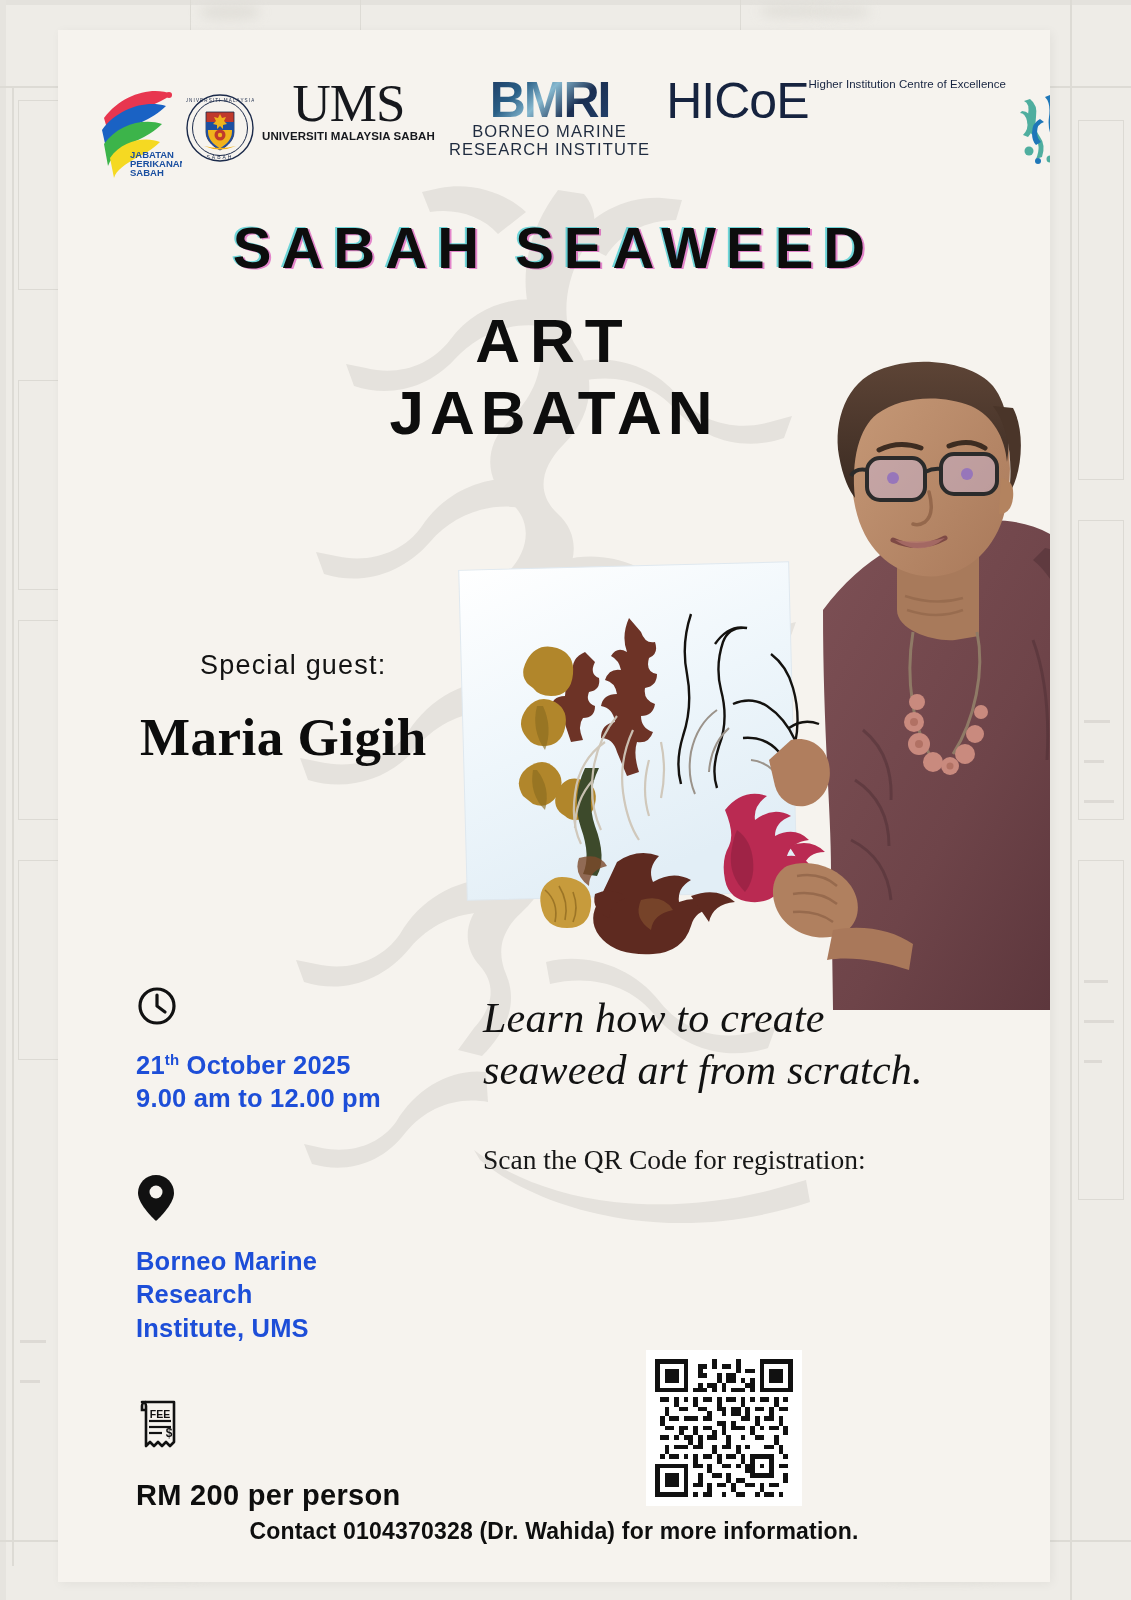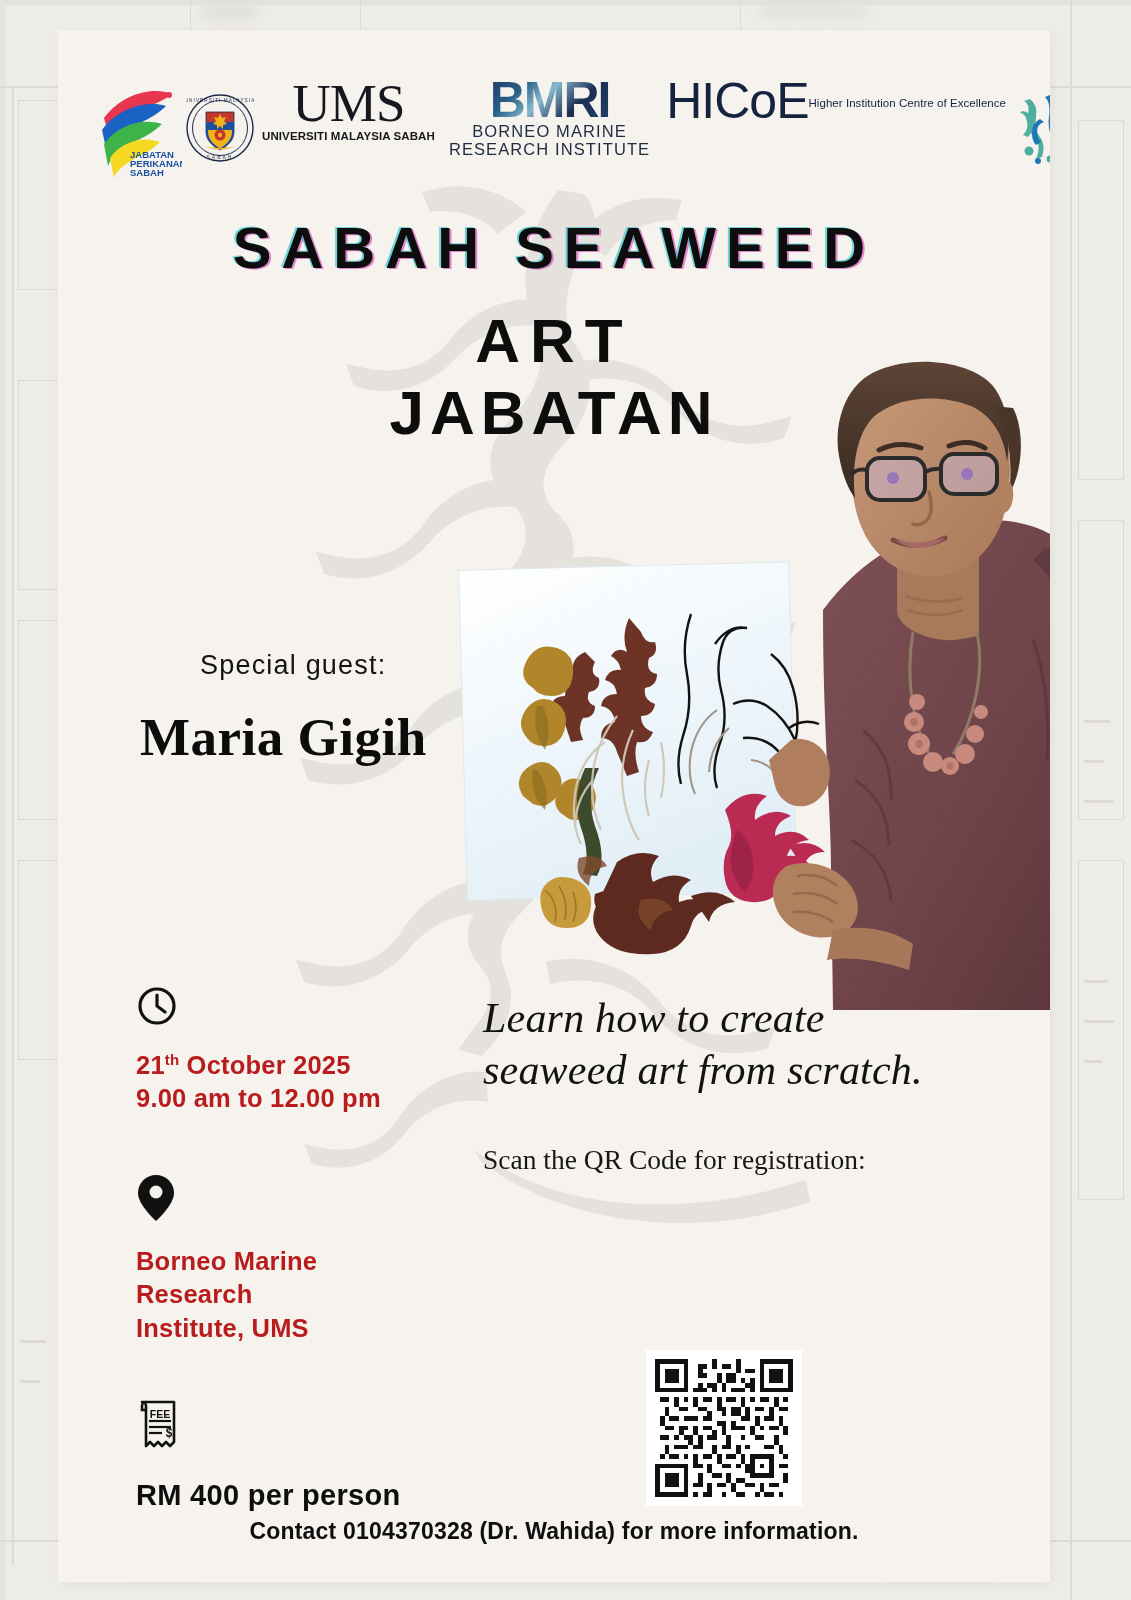--- a/index.html
+++ b/index.html
@@ -82,21 +82,21 @@
     font-size:16.5px; letter-spacing:1.1px; color:#1f2b3f; font-weight:400;
     line-height:1.12; white-space:nowrap;
   }
 
   .hicoe { margin-left:16px; display:flex; flex-direction:row; align-items:flex-start; }
   .hicoe .mark {
     font-size:50px; font-weight:400; letter-spacing:-1px; color:#16233f;
     line-height:.92; font-family:"Liberation Sans", sans-serif;
   }
   .hicoe .sub {
-    font-size:11.5px; color:#16233f; letter-spacing:.05px; margin-top:19px; white-space:nowrap;
+    font-size:11.5px; color:#16233f; letter-spacing:.05px; margin-top:0; white-space:nowrap;
   }
 
   .jid { margin-left:14px; display:flex; align-items:center; gap:7px; }
   .jid-glyph { width:62px; height:78px; }
   .jid-word { display:flex; flex-direction:column; }
   .jid-word .mark {
     font-size:46px; font-weight:700; letter-spacing:0px; color:#1f77b8;
     line-height:.9; font-style:italic;text-align:center;
   }
   .jid-word .sub {
@@ -128,21 +128,21 @@
   }
 
   
   .photo { position:absolute; left:335px; top:280px; width:700px; height:700px; }
 
   
   .info { position:absolute; left:78px; top:955px; width:330px; }
   .info-block { margin-bottom:32px; }
   .info-icon { margin-bottom:18px; }
   .info-text {
-    font-size:25.5px; font-weight:700; color:#b91c1c;
+    font-size:25.5px; font-weight:700; color:#1d4ed8;
     line-height:1.3; letter-spacing:.2px;
   }
   .info-text sup { font-size:15px; vertical-align:super; }
   .fee-text { font-size:29px; font-weight:700; color:#0e0e0e; letter-spacing:.3px; }
 
   
   .rcol { position:absolute; left:425px; top:962px; width:590px; }
   .tagline {
     font-family:"Liberation Serif", serif;
     font-style:italic; font-size:42px; color:#121212;
@@ -546,21 +546,21 @@
             <path d="M10 5 h28 v40 l-4 4 l-4 -4 l-4 4 l-4 -4 l-4 4 l-4 -4 l-4 4 V9
                      a4 4 0 0 0 -4 -4 Z" fill="none" stroke="#111" stroke-width="2.6" stroke-linejoin="round"></path>
             <path d="M10 5 a4 4 0 0 0 -4 4 v4 h4" fill="none" stroke="#111" stroke-width="2.6"></path>
             <text x="24" y="21" font-family="Liberation Sans, sans-serif" font-size="10.5" font-weight="700" text-anchor="middle" fill="#111">FEE</text>
             <line x1="13" y1="24" x2="35" y2="24" stroke="#111" stroke-width="2.2"></line>
             <line x1="13" y1="30" x2="35" y2="30" stroke="#111" stroke-width="2.2"></line>
             <line x1="13" y1="36" x2="26" y2="36" stroke="#111" stroke-width="2.2"></line>
             <text x="33" y="40" font-family="Liberation Sans, sans-serif" font-size="12" font-weight="700" text-anchor="middle" fill="#111">$</text>
           </svg>
         </div>
-        <div class="fee-text" style="margin-top:10px;">RM 400 per person</div>
+        <div class="fee-text" style="margin-top:10px;">RM 200 per person</div>
       </div>
     </div>
 
     <div class="rcol">
       <div class="tagline">Learn how to create</div>
       <div class="tagline">seaweed art from scratch.</div>
       <div class="scan-line">Scan the QR Code for registration:</div>
     </div>
 
     <div class="qr-wrap">

